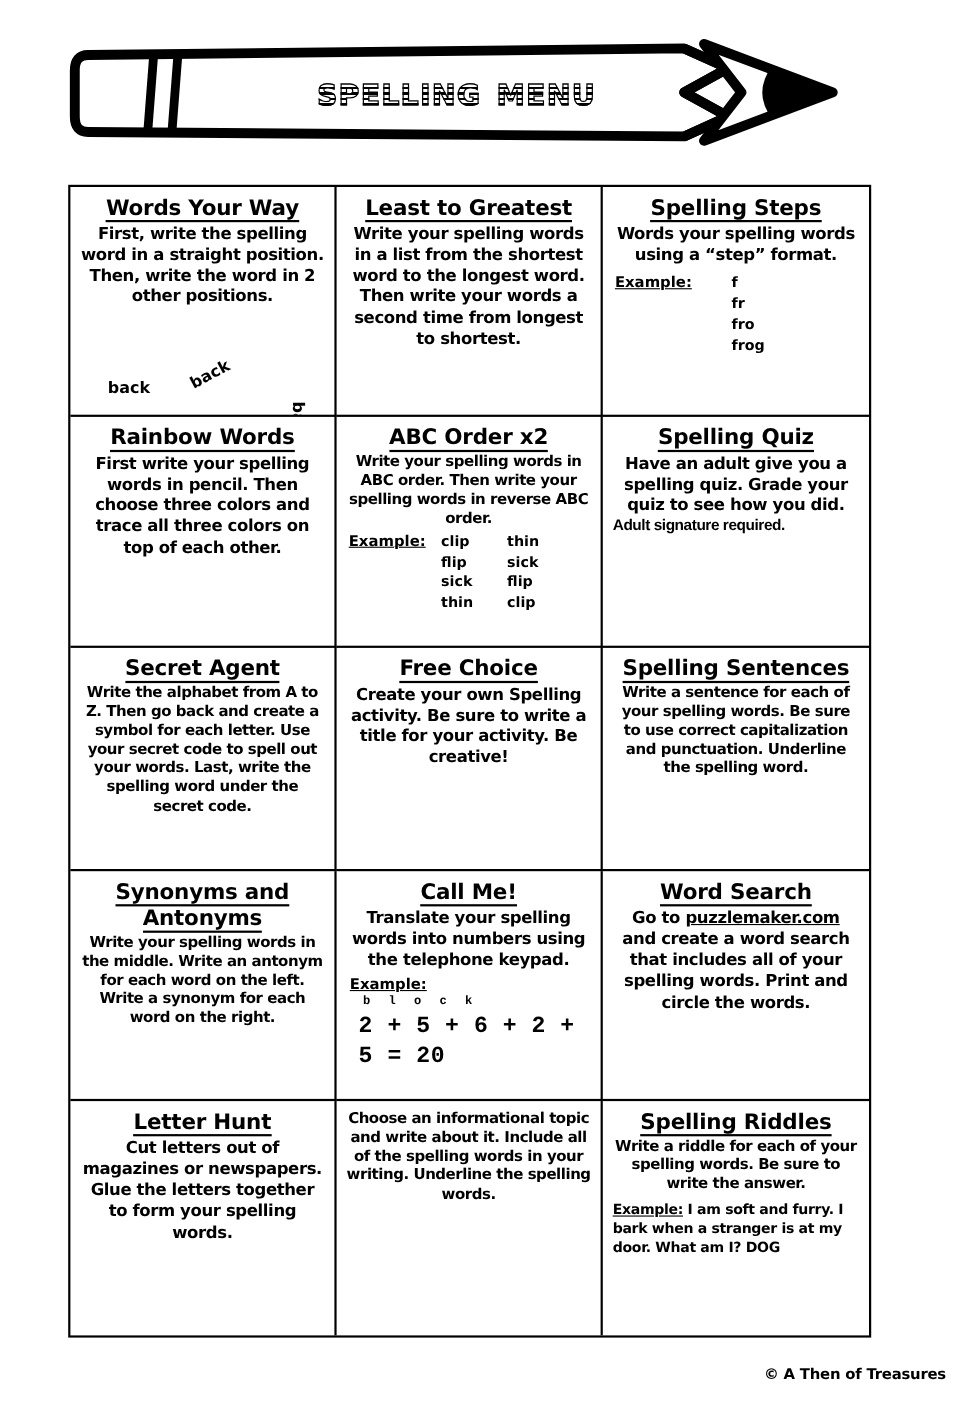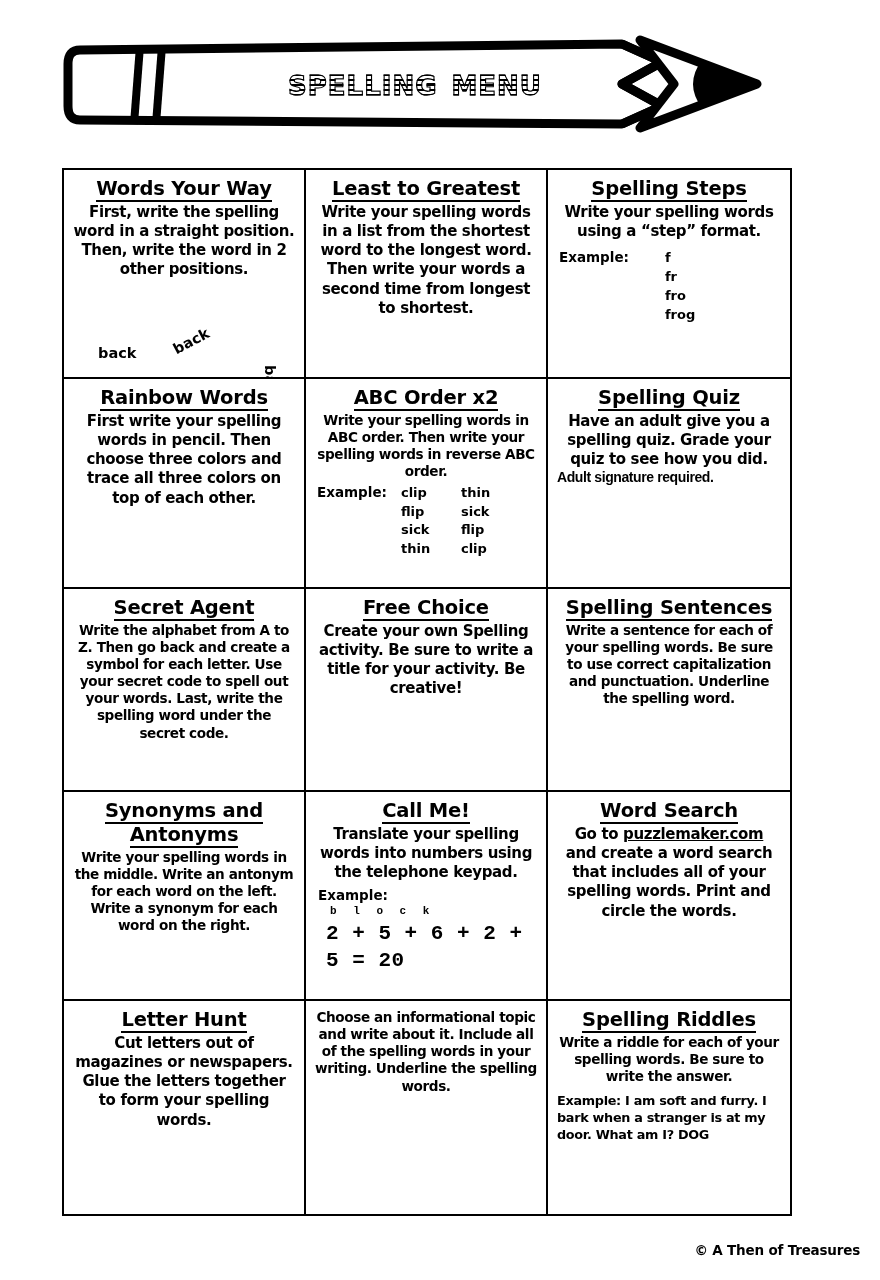--- a/index.html
+++ b/index.html
@@ -120,20 +120,21 @@
 
   
   .example-row {
     margin-top: 6px;
     text-align: left;
     font-family: "DejaVu Sans", sans-serif;
     font-weight: bold;
     font-size: 13.5px;
   }
   .example-label {
+    text-decoration: underline;
     text-align: right;
   }
   .steps-example {
     display: flex;
     align-items: flex-start;
     gap: 14px;
     margin-top: 8px;
     padding-left: 2px;
     text-align: left;
   }
@@ -256,21 +257,21 @@
     </div>
   </div>
 
   <div class="cell">
     <div class="cell-title"><span class="tl">Least to Greatest</span></div>
     <p class="cell-body">Write your spelling words in a list from the shortest word to the longest word.  Then write your words a second time from longest to shortest.</p>
   </div>
 
   <div class="cell">
     <div class="cell-title"><span class="tl">Spelling Steps</span></div>
-    <p class="cell-body">Write your spelling words using a “step” format.</p>
+    <p class="cell-body">Words your spelling words using a “step” format.</p>
     <div class="steps-example">
       <span class="example-row" style="margin-top:0"><span class="example-label">Example:</span></span>
       <div class="steps-list">
         <div>f</div>
         <div>fr</div>
         <div>fro</div>
         <div>frog</div>
       </div>
     </div>
   </div>

